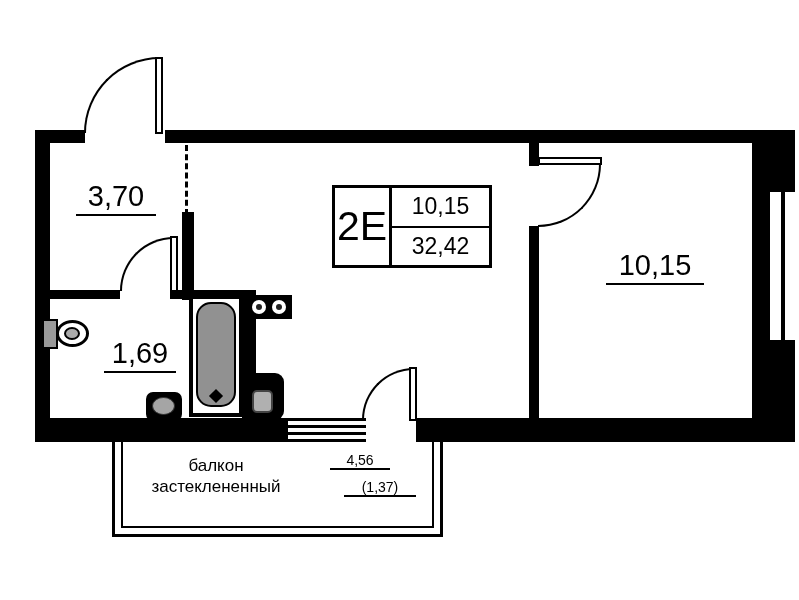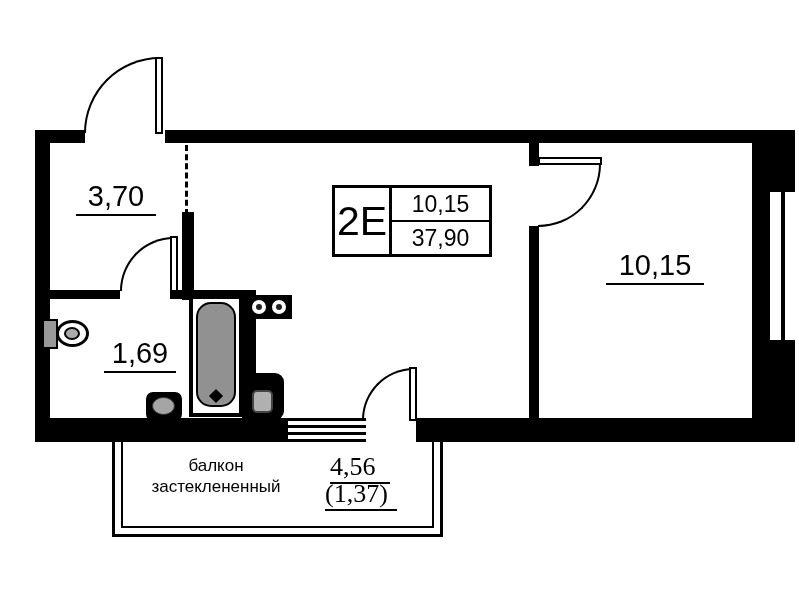--- a/index.html
+++ b/index.html
@@ -13,21 +13,21 @@
   .arc{position:absolute;box-sizing:border-box;border:0 solid #000;}
   .arc.tl{border-left-width:2px;border-top-width:2px;border-top-left-radius:100% 100%;}
   .arc.br{border-right-width:2px;border-bottom-width:2px;border-bottom-right-radius:100% 100%;}
   .dashedwall{position:absolute;border-left:3px dashed #000;}
   .area-label{
     position:absolute;font-size:29px;letter-spacing:0px;text-align:center;
     border-bottom:2px solid #000;padding:0 4px 1px 4px;white-space:nowrap;
   }
   
   #legend{
-    position:absolute;left:332px;top:185px;width:160px;height:72px;
+    position:absolute;left:332px;top:185px;width:160px;height:83px;
     border:3px solid #000;box-sizing:border-box;display:flex;background:#fff;
   }
   #legend .unit{
     width:57px;border-right:3px solid #000;box-sizing:border-box;
     display:flex;align-items:center;justify-content:center;font-size:41px;
   }
   #legend .vals{flex:1;display:flex;flex-direction:column;}
   #legend .vals .row{
     flex:1;display:flex;align-items:center;justify-content:center;
     font-size:23px;border-bottom:2px solid #000;box-sizing:border-box;
@@ -39,21 +39,21 @@
     border-left:3px solid #000;border-right:3px solid #000;border-bottom:3px solid #000;
   }
   .balc-inner{
     position:absolute;left:121px;top:442px;width:313px;height:86px;box-sizing:border-box;
     border-left:2px solid #000;border-right:2px solid #000;border-bottom:2px solid #000;
   }
   .balc-name{
     position:absolute;left:140px;top:455px;width:152px;text-align:center;
     font-size:17px;line-height:21px;
   }
-  .balc-val{position:absolute;font-size:26px;border-bottom:2px solid #000;text-align:left;white-space:nowrap;font-family:Liberation Serif, serif;}
+  .balc-val{position:absolute;font-size:14px;border-bottom:2px solid #000;text-align:center;white-space:nowrap;}
   
   .blackbox{position:absolute;background:#000;box-sizing:border-box;}
   .circle{position:absolute;border-radius:50%;box-sizing:border-box;}
 </style>
 </head>
 <body>
 
 <div id="stage">
 
   <div class="wall" style="left:35px;top:130px;width:50px;height:13px;"></div>
@@ -124,27 +124,27 @@
     <div class="abs" style="left:7px;top:17px;width:21px;height:23px;background:#b0b0b0;border:2px solid #444;border-radius:5px;box-sizing:border-box;"></div>
   </div>
 
   <div class="balc-outer"></div>
   <div class="balc-inner"></div>
   <div class="balc-name">
     <div>балкон</div>
     <div>застеклененный</div>
   </div>
   <div class="balc-val" style="left:330px;top:452px;width:60px;">4,56</div>
-  <div class="balc-val" style="left:325px;top:479px;width:72px;">(1,37)</div>
+  <div class="balc-val" style="left:344px;top:479px;width:72px;">(1,37)</div>
 
   <div class="area-label" style="left:76px;top:180px;width:72px;">3,70</div>
   <div class="area-label" style="left:104px;top:337px;width:64px;">1,69</div>
   <div class="area-label" style="left:606px;top:249px;width:90px;">10,15</div>
 
   <div id="legend">
     <div class="unit">2E</div>
     <div class="vals">
       <div class="row">10,15</div>
-      <div class="row">37,90</div>
+      <div class="row">32,42</div>
     </div>
   </div>
 
 </div>
 
 </body></html>

